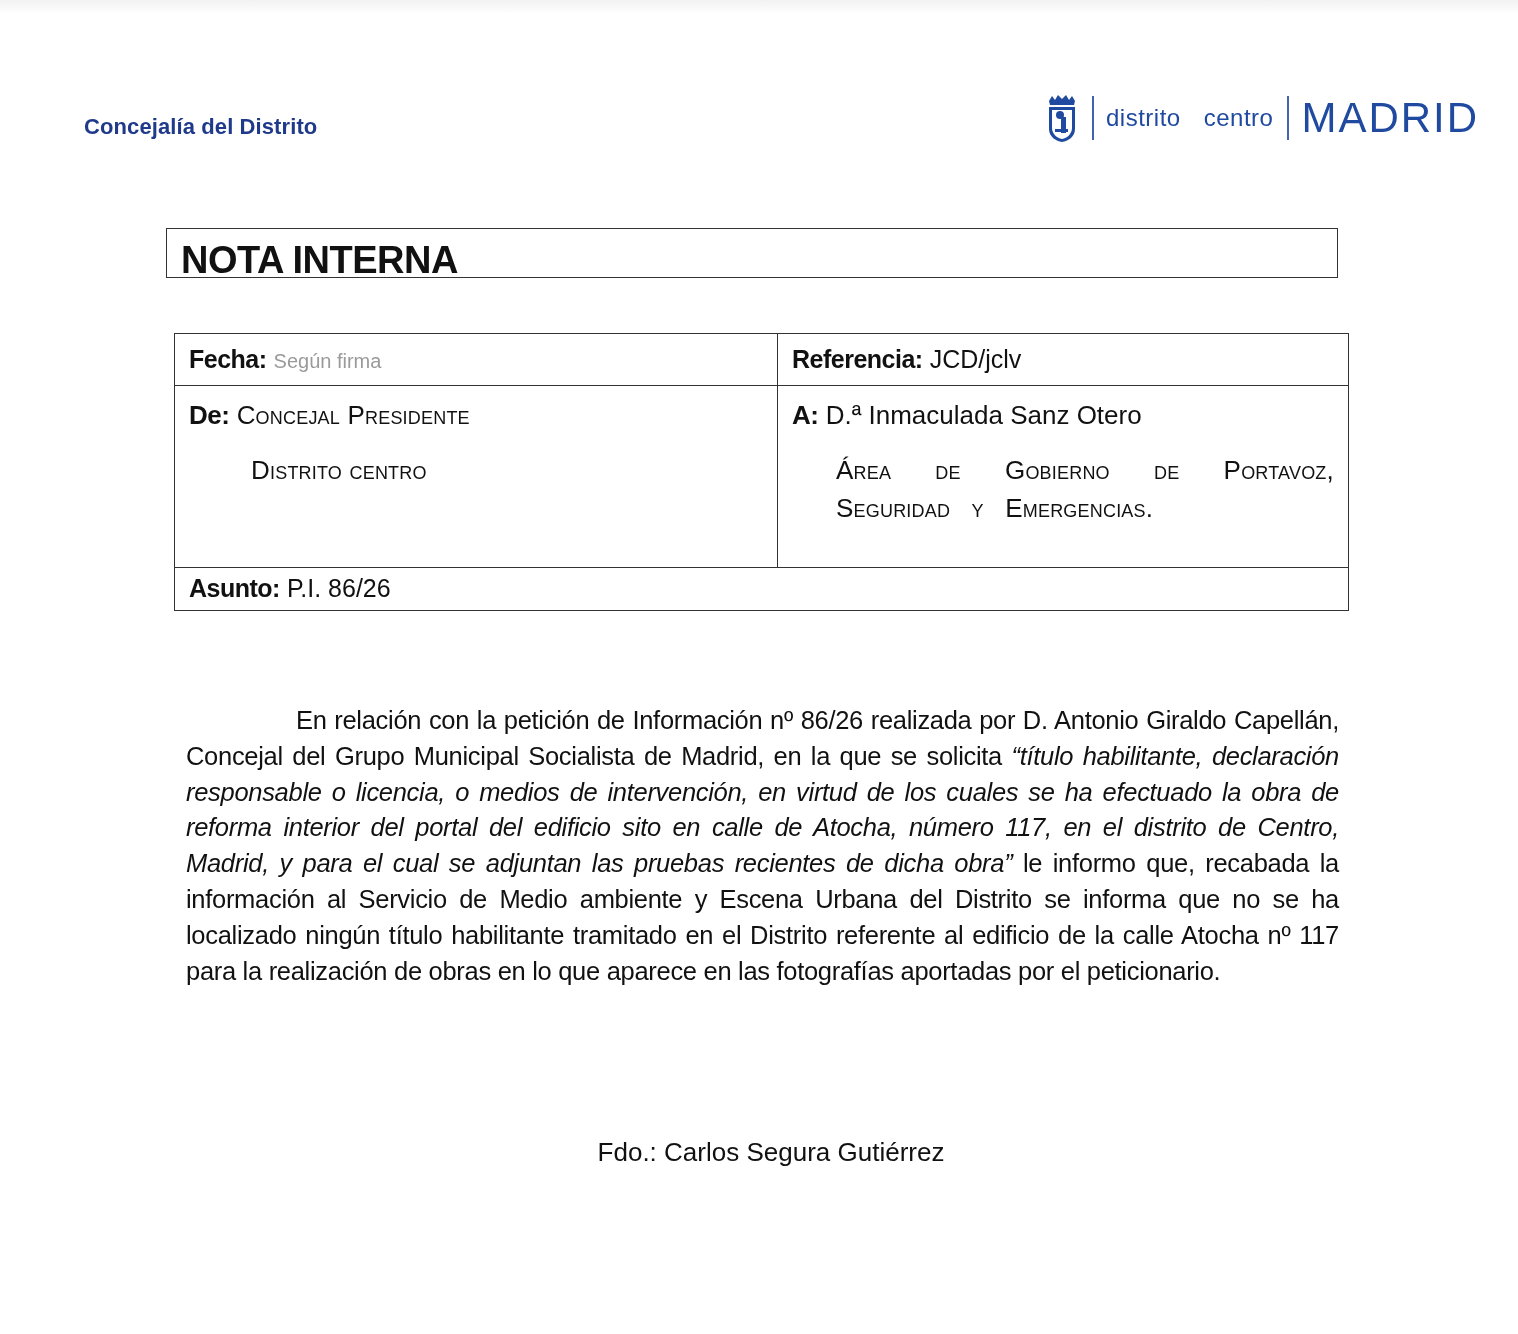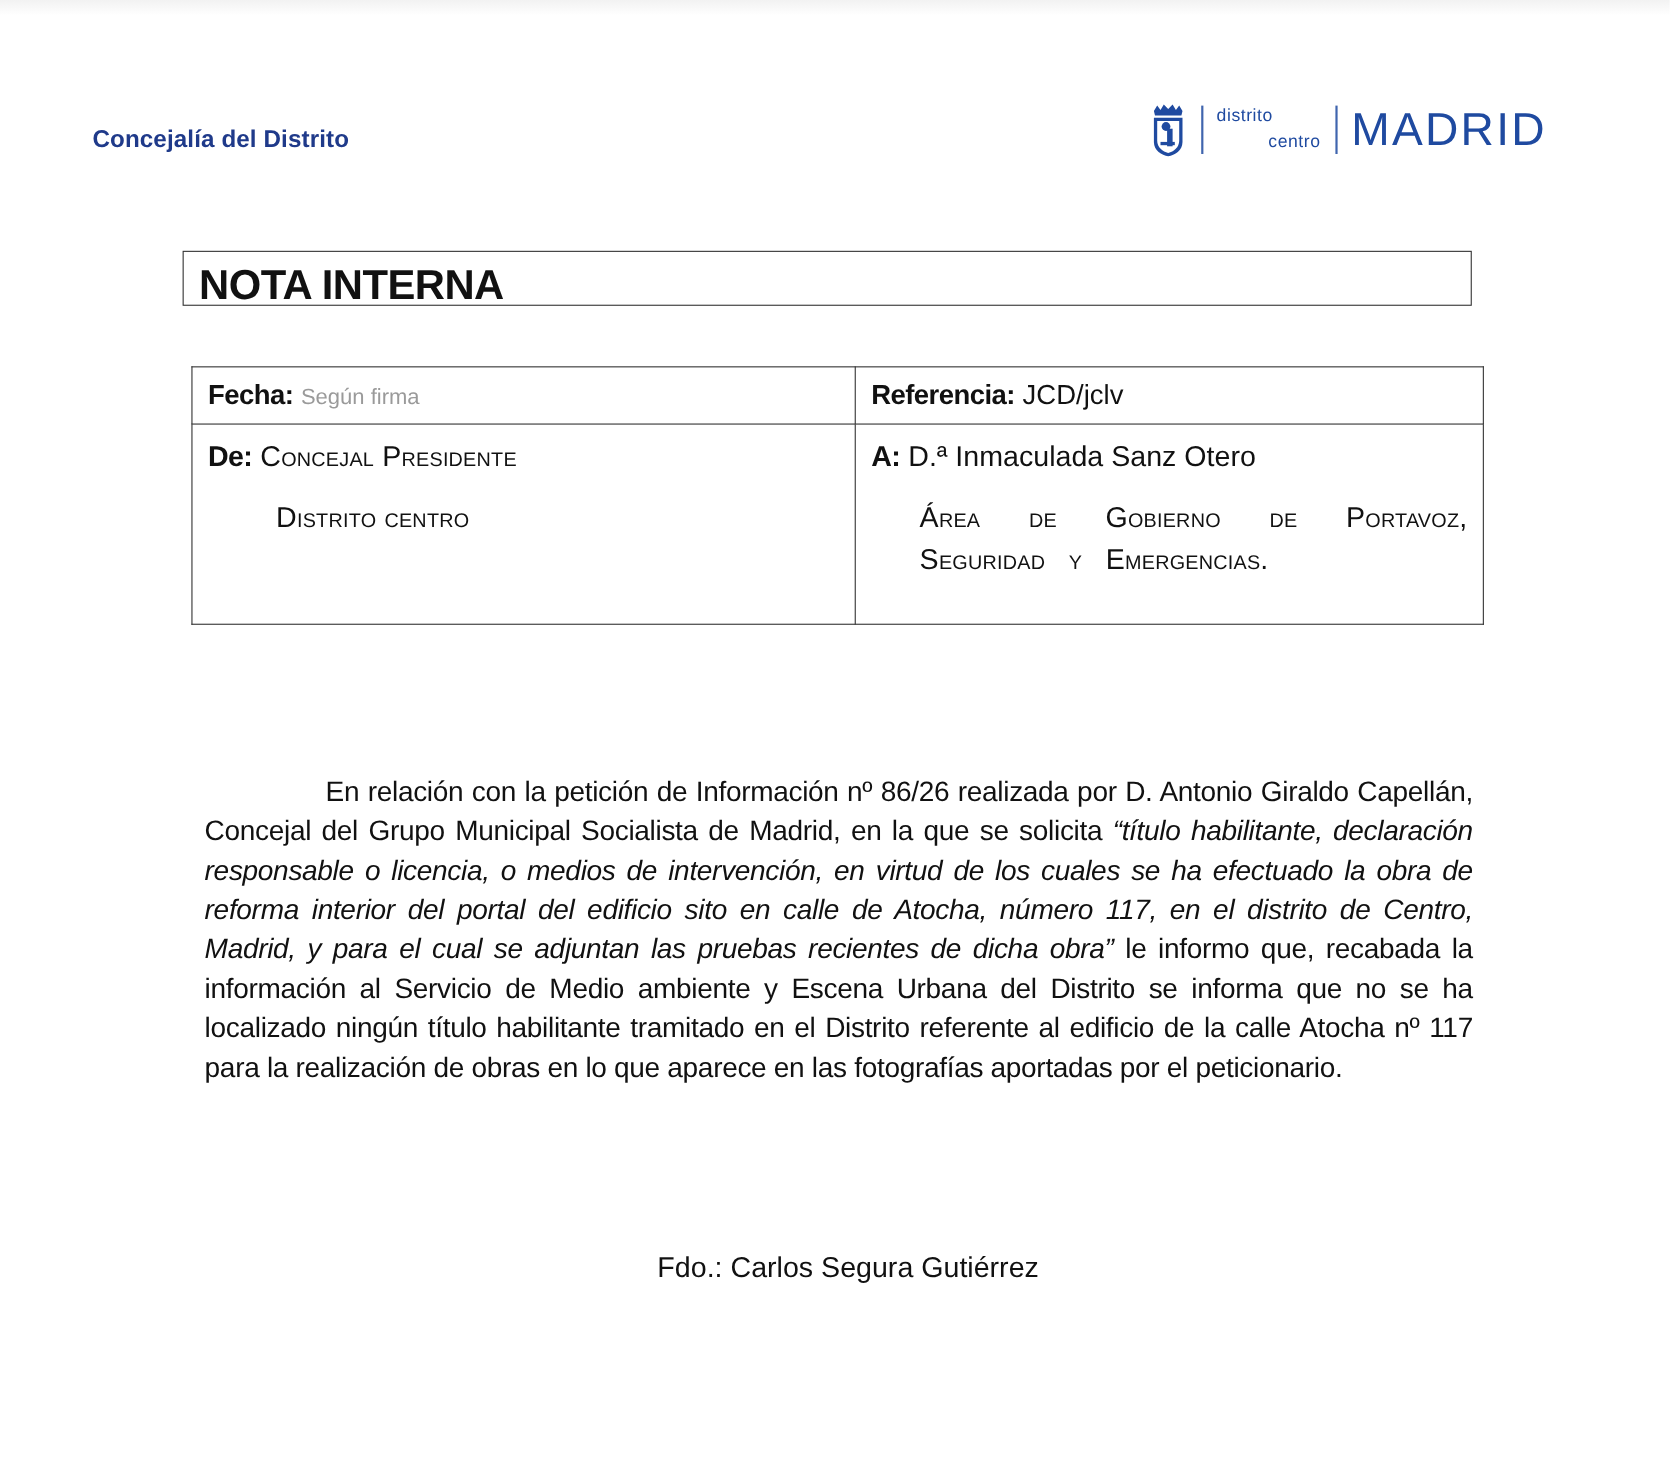--- a/index.html
+++ b/index.html
@@ -15,22 +15,22 @@
       position: absolute; left: 84px; top: 114px;
       font-size: 22px; font-weight: bold; color: #1f3a8a; letter-spacing: 0.1px;
     }
     .logo {
       position: absolute; left: 1046px; top: 92px; height: 52px;
       display: flex; align-items: center; color: #1f4aa0;
     }
     .logo .shield { width: 32px; height: 50px; }
     .logo .sep { width: 2px; height: 44px; background: #1f4aa0; margin: 0 12px 0 14px; opacity: 0.85; }
     .logo .sep2 { width: 2px; height: 44px; background: #1f4aa0; margin: 0 12px 0 14px; opacity: 0.85; }
-    .logo .district { display: flex; flex-direction: column; font-size: 16px; line-height: 24px; color: #1f4aa0; letter-spacing: 0.5px; }
-    .logo .district span:nth-child(2) { padding-left: 0; margin-left: 47px; }
+    .logo .district { display: flex; flex-direction: row; font-size: 24px; line-height: 24px; color: #1f4aa0; letter-spacing: 0.5px; gap: 23px; }
+    .logo .district span:nth-child(2) { padding-left: 0; }
     .logo .city { font-size: 42px; letter-spacing: 2px; color: #1f4aa0; font-weight: normal; }
 
     .title-box {
       position: absolute; left: 166px; top: 228px; width: 1172px; height: 50px;
       border: 1.5px solid #333; box-sizing: border-box;
     }
     .title-box .title {
       position: absolute; left: 14px; top: 10px; font-size: 38px; font-weight: bold; color: #111;
       letter-spacing: -0.5px;
     }
@@ -120,20 +120,26 @@
       <div class="de-line2"><span class="sc">Distrito centro</span></div>
     </td>
     <td>
       <div>
         <span class="lbl">A:</span>
         <span>D.ª Inmaculada Sanz Otero</span>
       </div>
       <div class="to-line2"><span class="sc">Área de Gobierno de Portavoz, Seguridad y Emergencias.</span></div>
     </td>
   </tr>
+  <tr class="row3">
+    <td colspan="2">
+      <span class="lbl">Asunto:</span>
+      <span>P.I. 86/26</span>
+    </td>
+  </tr>
 </tbody>
   </table>
 
 <div class="body-text"><span class="indent"></span><span>En relación con la petición de Información nº 86/26 realizada por D. Antonio Giraldo Capellán, Concejal del Grupo Municipal Socialista de Madrid, en la que se solicita </span><em>“título habilitante, declaración responsable o licencia, o medios de intervención, en virtud de los cuales se ha efectuado la obra de reforma interior del portal del edificio sito en calle de Atocha, número 117, en el distrito de Centro, Madrid, y para el cual se adjuntan las pruebas recientes de dicha obra”</em><span> le informo que, recabada la información al Servicio de Medio ambiente y Escena Urbana del Distrito se informa que no se ha localizado ningún título habilitante tramitado en el Distrito referente al edificio de la calle Atocha nº 117 para la realización de obras en lo que aparece en las fotografías aportadas por el peticionario.</span></div>
 
 <div class="signature">
   <div>Fdo.: Carlos Segura Gutiérrez</div>
 </div>
 
 </body></html>

